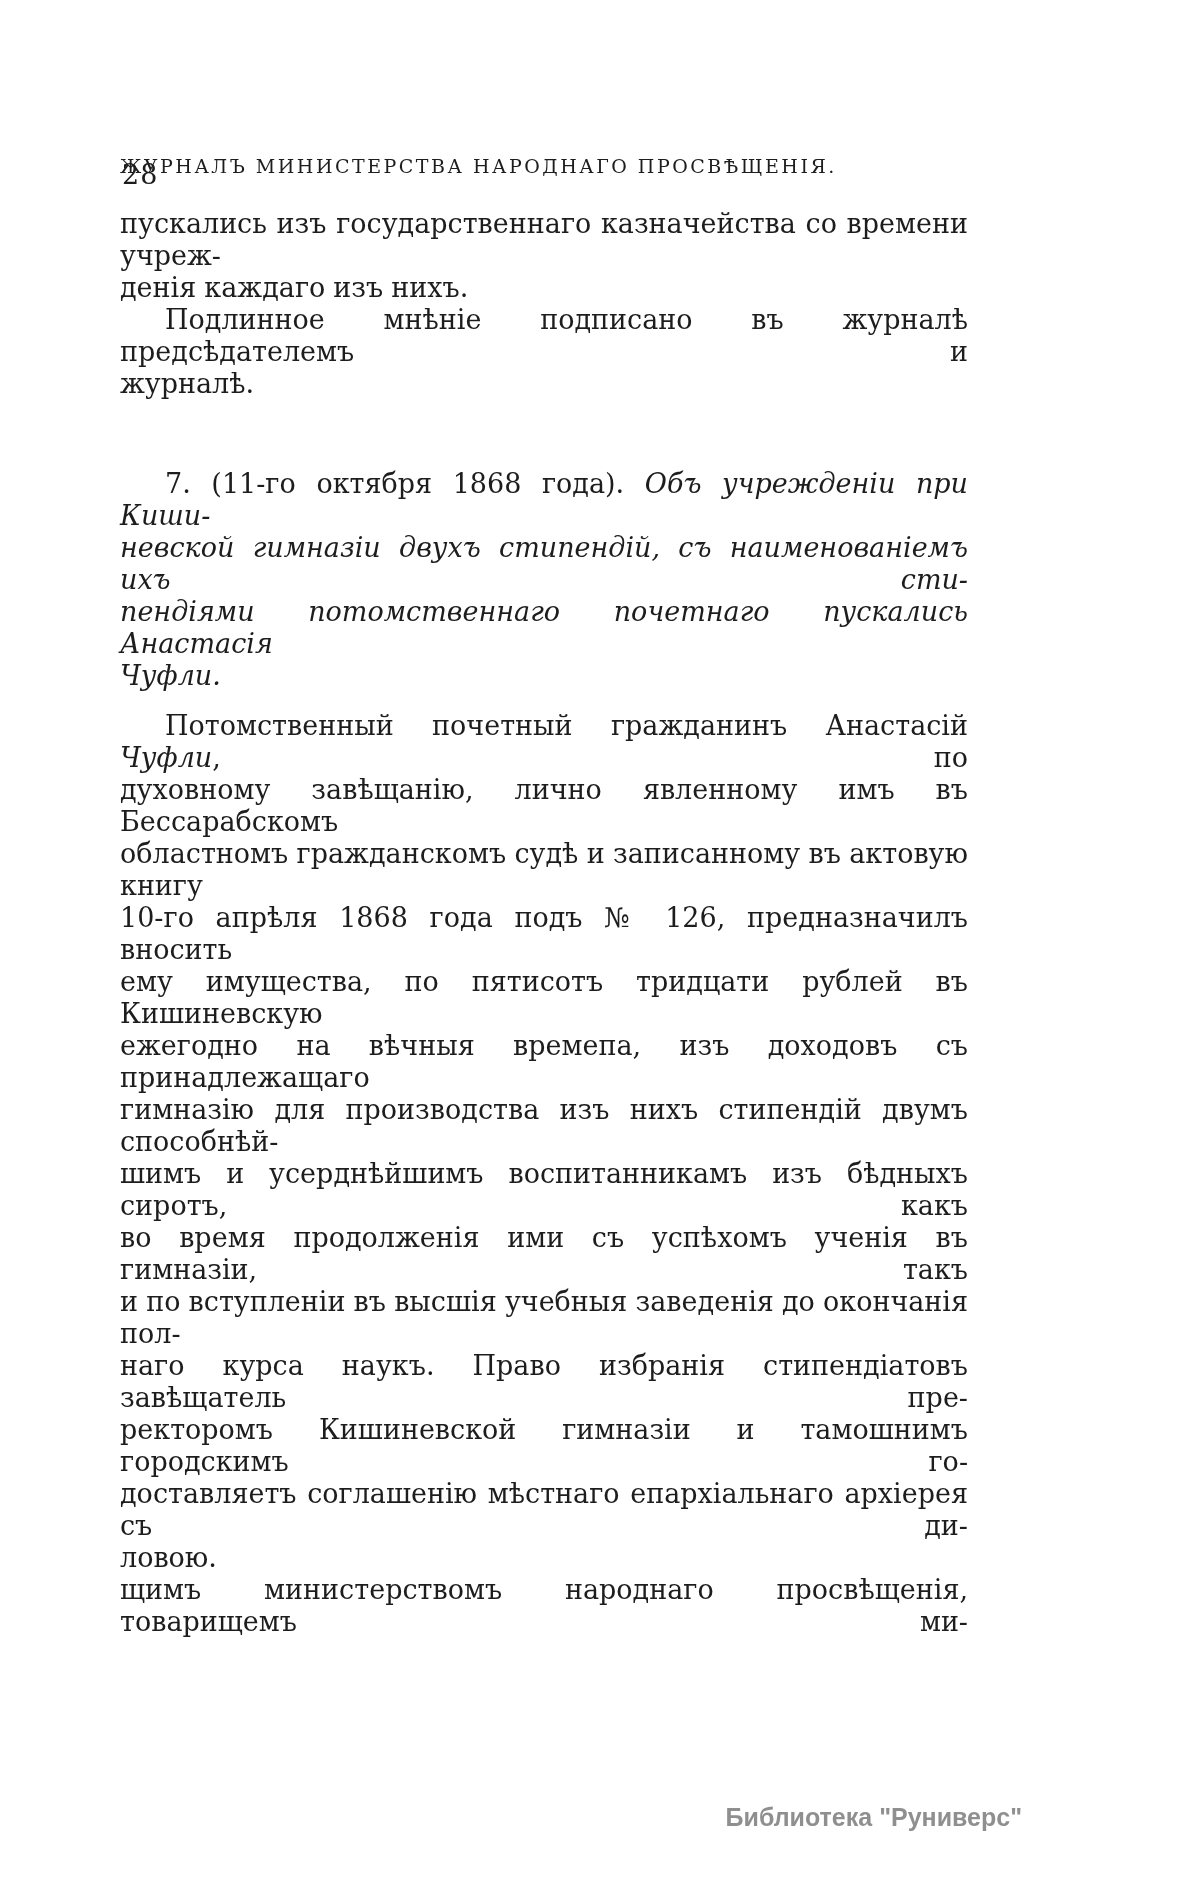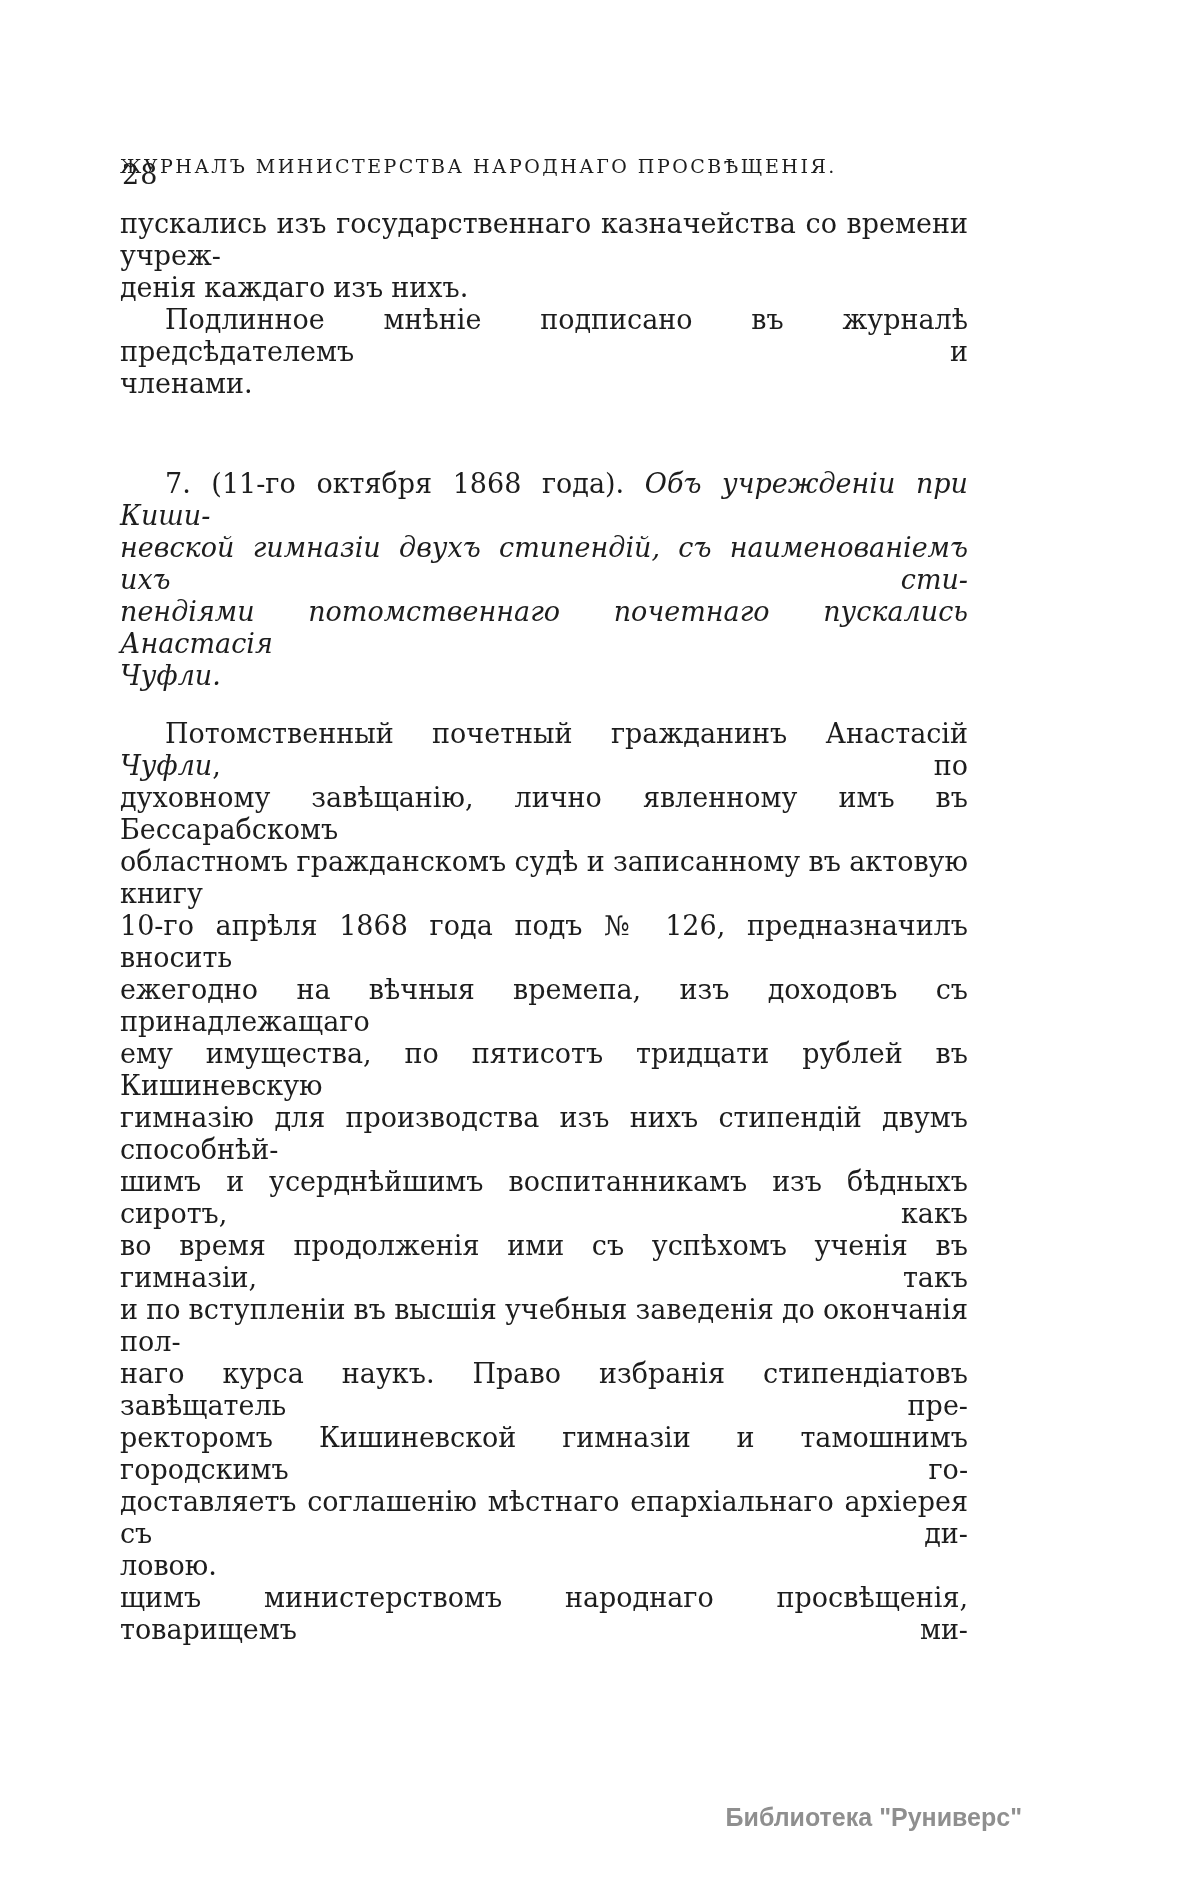--- a/index.html
+++ b/index.html
@@ -37,21 +37,21 @@
   .running-title{
     text-align:left;
     padding-top:9px;
     font-size:19px;
     font-weight:normal;
     letter-spacing:2.5px;
     white-space:nowrap;
   }
   .paragraph{margin:0;}
   .k-section-heading{margin-top:68px;}
-  .k-body-after-heading{margin-top:26px;}
+  .k-body-after-heading{margin-top:18px;}
   .line{
     font-size:27px;
     line-height:32px;
     text-align:justify;
     text-align-last:left;
     word-spacing:-0.5px;
   }
   .line.just{
     text-align-last:justify;
   }
@@ -84,35 +84,35 @@
       <span class="page-number">28</span>
       <div class="running-title">ЖУРНАЛЪ МИНИСТЕРСТВА НАРОДНАГО ПРОСВѢЩЕНІЯ.</div>
     </div>
     <main id="page-body">
         <div class="paragraph k-continuation">
           <div class="line just"><span class="seg-n">пускались изъ государственнаго казначейства со времени учреж-</span></div>
           <div class="line"><span class="seg-n">денія каждаго изъ нихъ.</span></div>
         </div>
         <div class="paragraph k-body">
           <div class="line just indent"><span class="seg-n">Подлинное мнѣніе подписано въ журналѣ предсѣдателемъ и</span></div>
-          <div class="line"><span class="seg-n">членами.</span></div>
+          <div class="line"><span class="seg-n">журналѣ.</span></div>
         </div>
         <div class="paragraph k-section-heading">
           <div class="line just indent"><span class="seg-n">7. (11-го октября 1868 года). </span><span class="seg-i">Объ учрежденіи при Киши-</span></div>
           <div class="line just"><span class="seg-i">невской гимназіи двухъ стипендій, съ наименованіемъ ихъ сти-</span></div>
           <div class="line just"><span class="seg-i">пендіями потомственнаго почетнаго пускались Анастасія</span></div>
           <div class="line"><span class="seg-i">Чуфли.</span></div>
         </div>
         <div class="paragraph k-body-after-heading">
           <div class="line just indent"><span class="seg-n">Потомственный почетный гражданинъ Анастасій </span><span class="seg-i">Чуфли</span><span class="seg-n">, по</span></div>
           <div class="line just"><span class="seg-n">духовному завѣщанію, лично явленному имъ въ Бессарабскомъ</span></div>
           <div class="line just"><span class="seg-n">областномъ гражданскомъ судѣ и записанному въ актовую книгу</span></div>
           <div class="line just"><span class="seg-n">10-го апрѣля 1868 года подъ № 126, предназначилъ вносить</span></div>
+          <div class="line just"><span class="seg-n">ему имущества, по пятисотъ тридцати рублей въ Кишиневскую</span></div>
           <div class="line just"><span class="seg-n">ежегодно на вѣчныя времепа, изъ доходовъ съ принадлежащаго</span></div>
-          <div class="line just"><span class="seg-n">ему имущества, по пятисотъ тридцати рублей въ Кишиневскую</span></div>
           <div class="line just"><span class="seg-n">гимназію для производства изъ нихъ стипендій двумъ способнѣй-</span></div>
           <div class="line just"><span class="seg-n">шимъ и усерднѣйшимъ воспитанникамъ изъ бѣдныхъ сиротъ, какъ</span></div>
           <div class="line just"><span class="seg-n">во время продолженія ими съ успѣхомъ ученія въ гимназіи, такъ</span></div>
           <div class="line just"><span class="seg-n">и по вступленіи въ высшія учебныя заведенія до окончанія пол-</span></div>
           <div class="line just"><span class="seg-n">наго курса наукъ. Право избранія стипендіатовъ завѣщатель пре-</span></div>
           <div class="line just"><span class="seg-n">ректоромъ Кишиневской гимназіи и тамошнимъ городскимъ го-</span></div>
           <div class="line just"><span class="seg-n">доставляетъ соглашенію мѣстнаго епархіальнаго архіерея съ ди-</span></div>
           <div class="line"><span class="seg-n">ловою.</span></div>
         </div>
         <div class="paragraph k-body">

